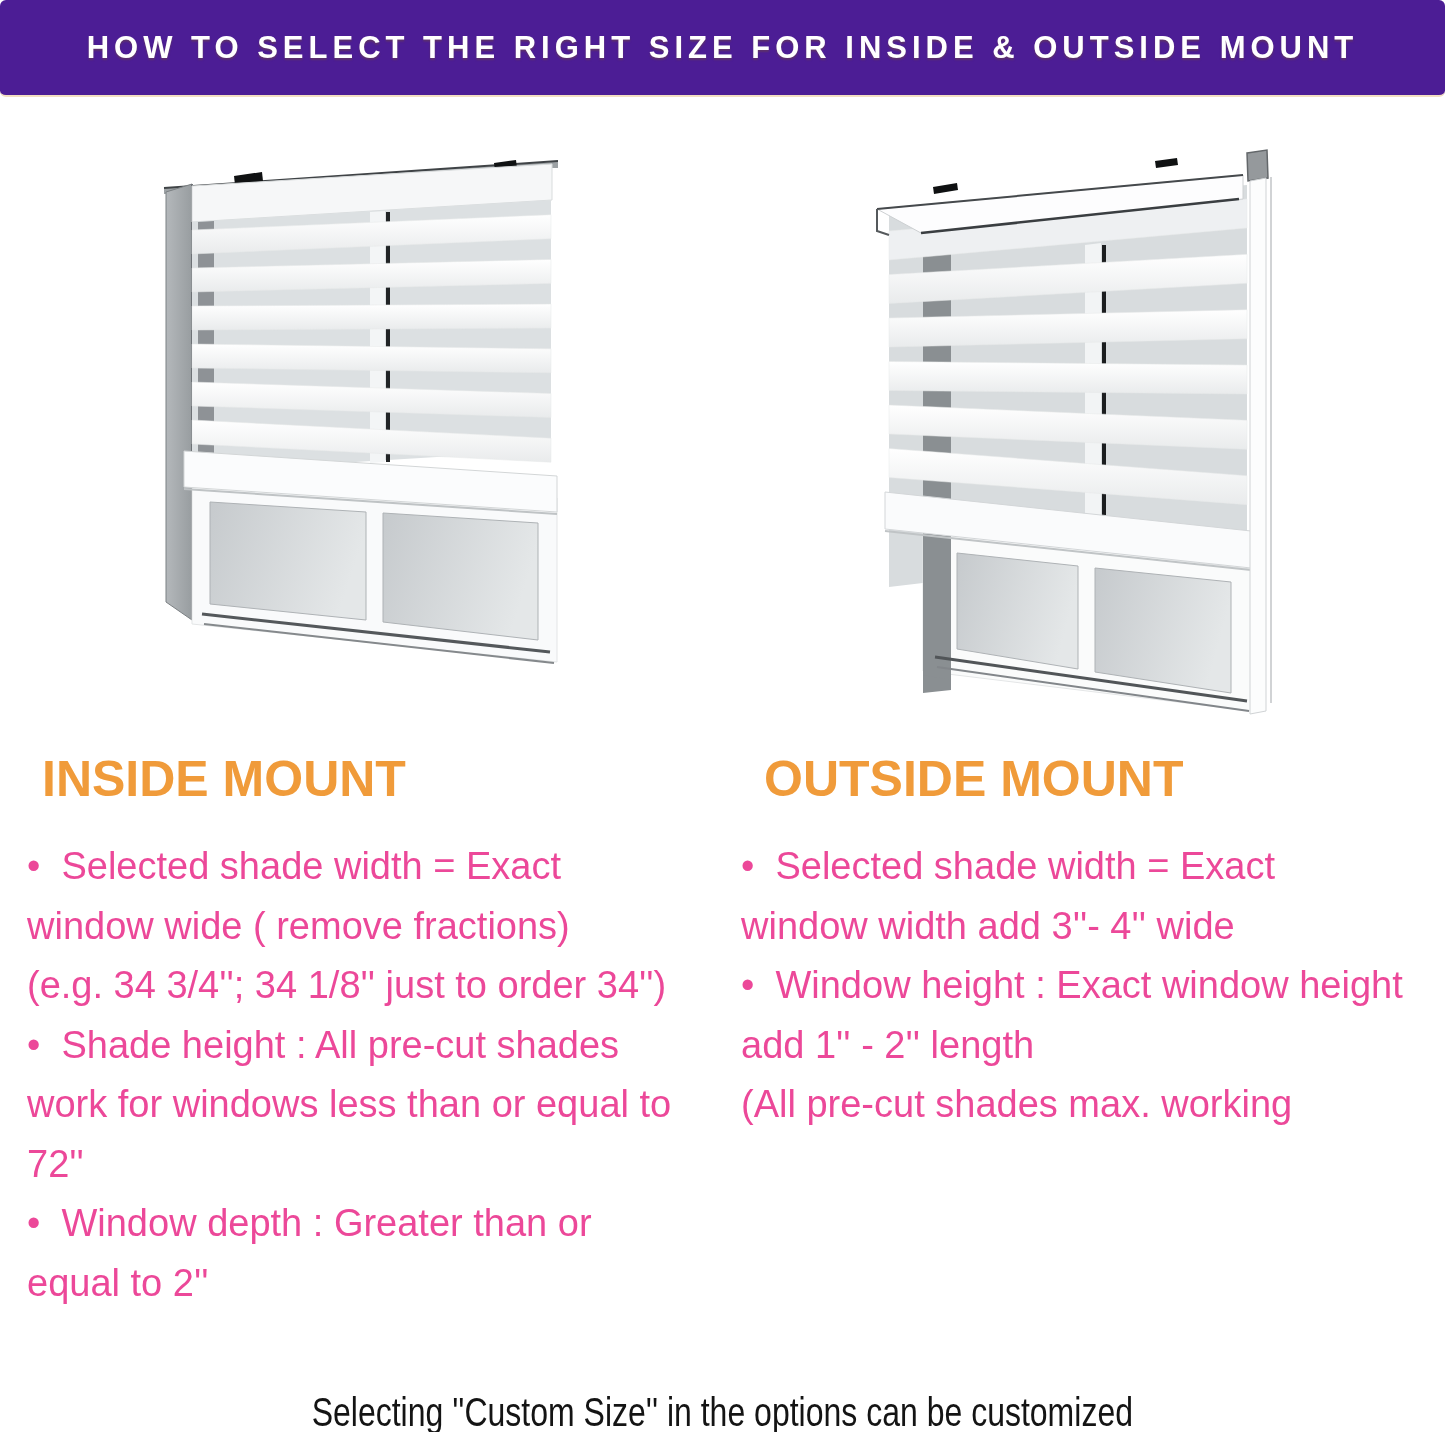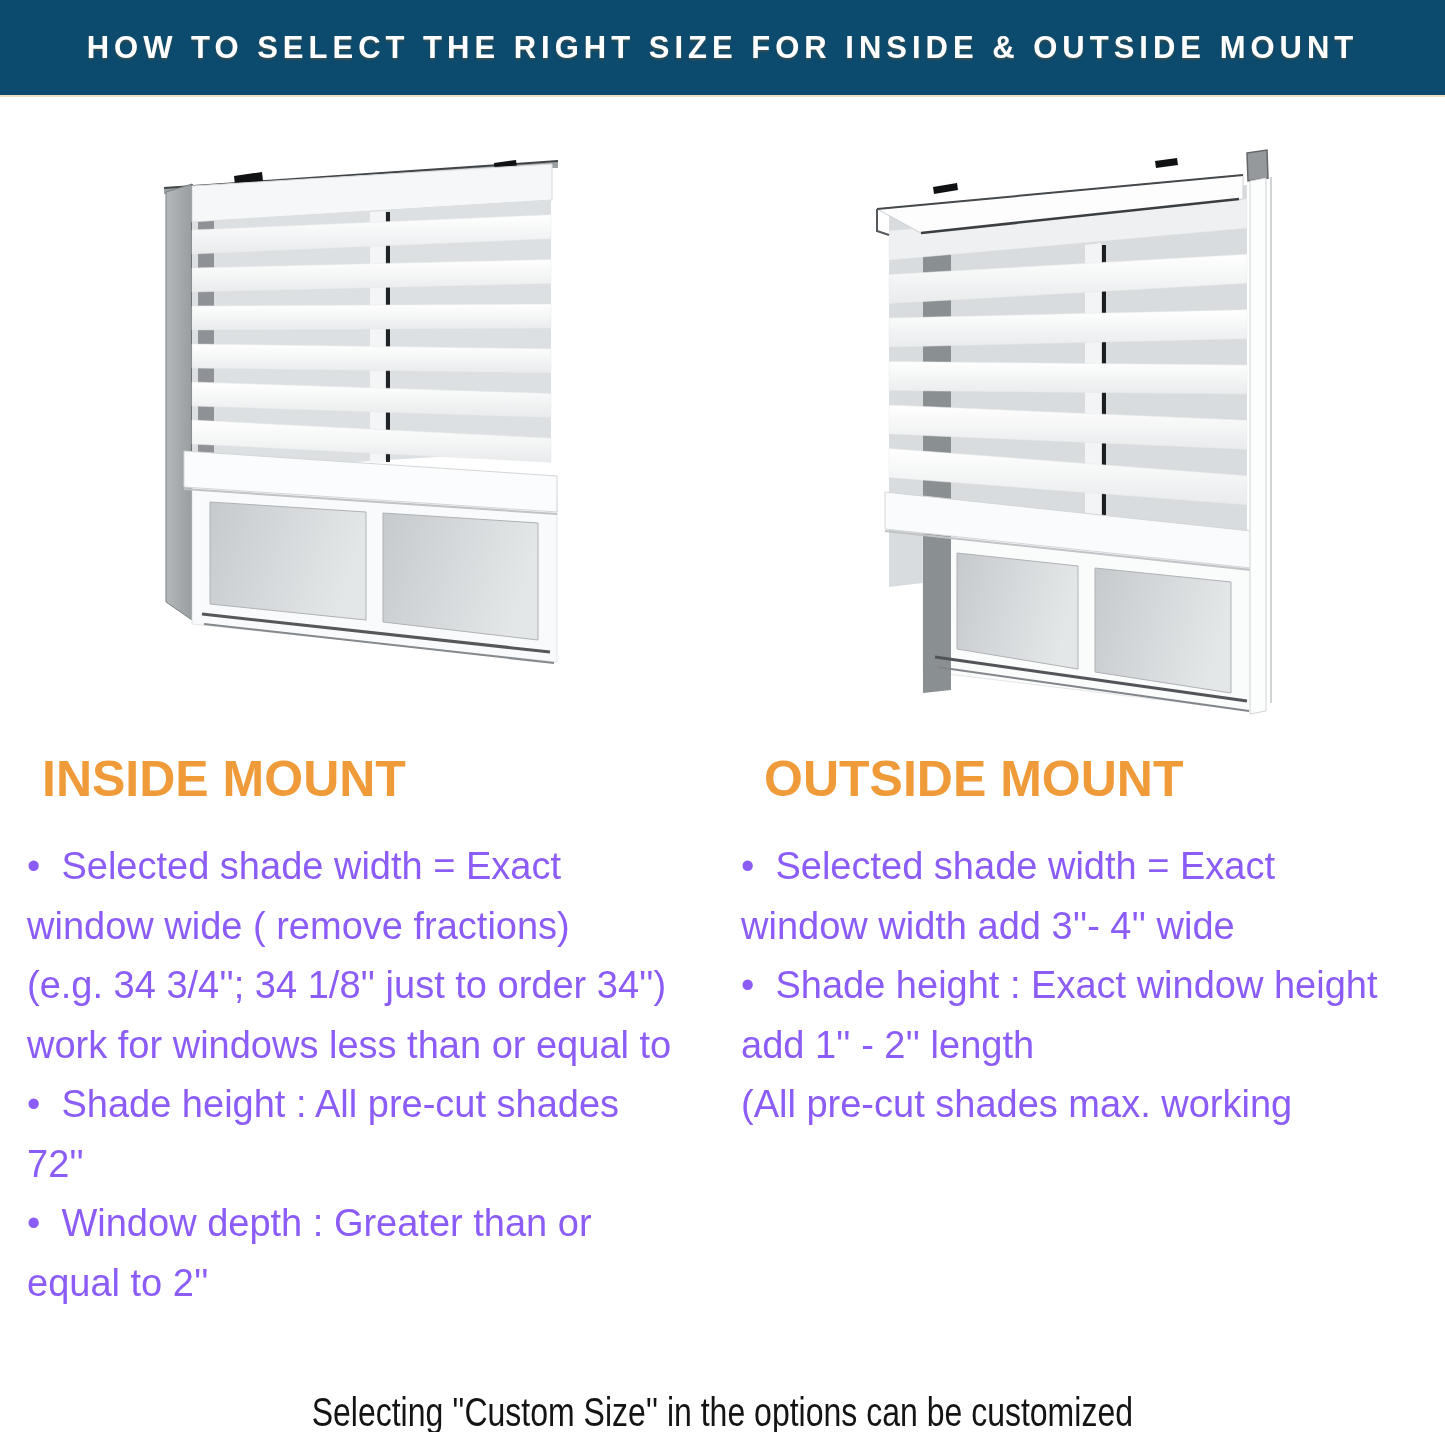--- a/index.html
+++ b/index.html
@@ -9,25 +9,26 @@
     height: 1432px;
     background: #ffffff;
     overflow: hidden;
     font-family: "Liberation Sans", "DejaVu Sans", sans-serif;
     color: #1b1b1b;
   }
   .banner {
     position: absolute;
     left: 0; top: 0;
     width: 1445px; height: 95px;
-    background: #0c4a6e;
+    background: #4c1d95;
     display: flex;
     align-items: center;
     justify-content: center;
     border-bottom: 2px solid #f3dfc2;
+    border-radius: 6px;
   }
   .banner-title {
     font-size: 31px;
     font-weight: bold;
     color: #ffffff;
     letter-spacing: 5px;
     white-space: nowrap;
     text-shadow: 0 2px 2px rgba(125, 90, 25, 0.35);
   }
   .illus { position: absolute; }
@@ -45,21 +46,21 @@
     white-space: nowrap;
   }
   .col-inside  .mount-heading { margin-left: 15px; }
   .col-outside .mount-heading { margin-left: 38px; }
   .lines { margin-top: 29px; }
   .col-outside .lines { margin-left: 15px; }
   .line {
     font-size: 38px;
     line-height: 59.5px;
     white-space: pre;
-    color: #8b5cf6;
+    color: #ec4899;
   }
   .footer-note {
     position: absolute;
     left: 0; top: 1390px;
     width: 1445px;
     text-align: center;
   }
   .footer-note span {
     display: inline-block;
     font-size: 40px;
@@ -170,34 +171,34 @@
       <path d="M396,32 L396,558" stroke="#c2c5c7" stroke-width="1.5" fill="none"></path>
     </g>
   </svg>
 
   <section class="col col-inside">
     <h2 class="mount-heading">INSIDE MOUNT</h2>
     <div class="lines">
       <div class="line">•  Selected shade width = Exact</div>
       <div class="line">window wide ( remove fractions)</div>
       <div class="line">(e.g. 34 3/4''; 34 1/8'' just to order 34'')</div>
+      <div class="line">•  Shade height : All pre-cut shades</div>
       <div class="line">work for windows less than or equal to</div>
-      <div class="line">•  Shade height : All pre-cut shades</div>
       <div class="line">72''</div>
       <div class="line">•  Window depth : Greater than or</div>
       <div class="line">equal to 2''</div>
     </div>
   </section>
 
   <section class="col col-outside">
     <h2 class="mount-heading">OUTSIDE MOUNT</h2>
     <div class="lines">
       <div class="line">•  Selected shade width = Exact</div>
       <div class="line">window width add 3''- 4'' wide</div>
-      <div class="line">•  Shade height : Exact window height</div>
+      <div class="line">•  Window height : Exact window height</div>
       <div class="line">add 1'' - 2'' length</div>
       <div class="line">(All pre-cut shades max. working</div>
     </div>
   </section>
 
   <footer class="footer-note">
     <span>Selecting ''Custom Size'' in the options can be customized</span>
   </footer>
 
 </div>

